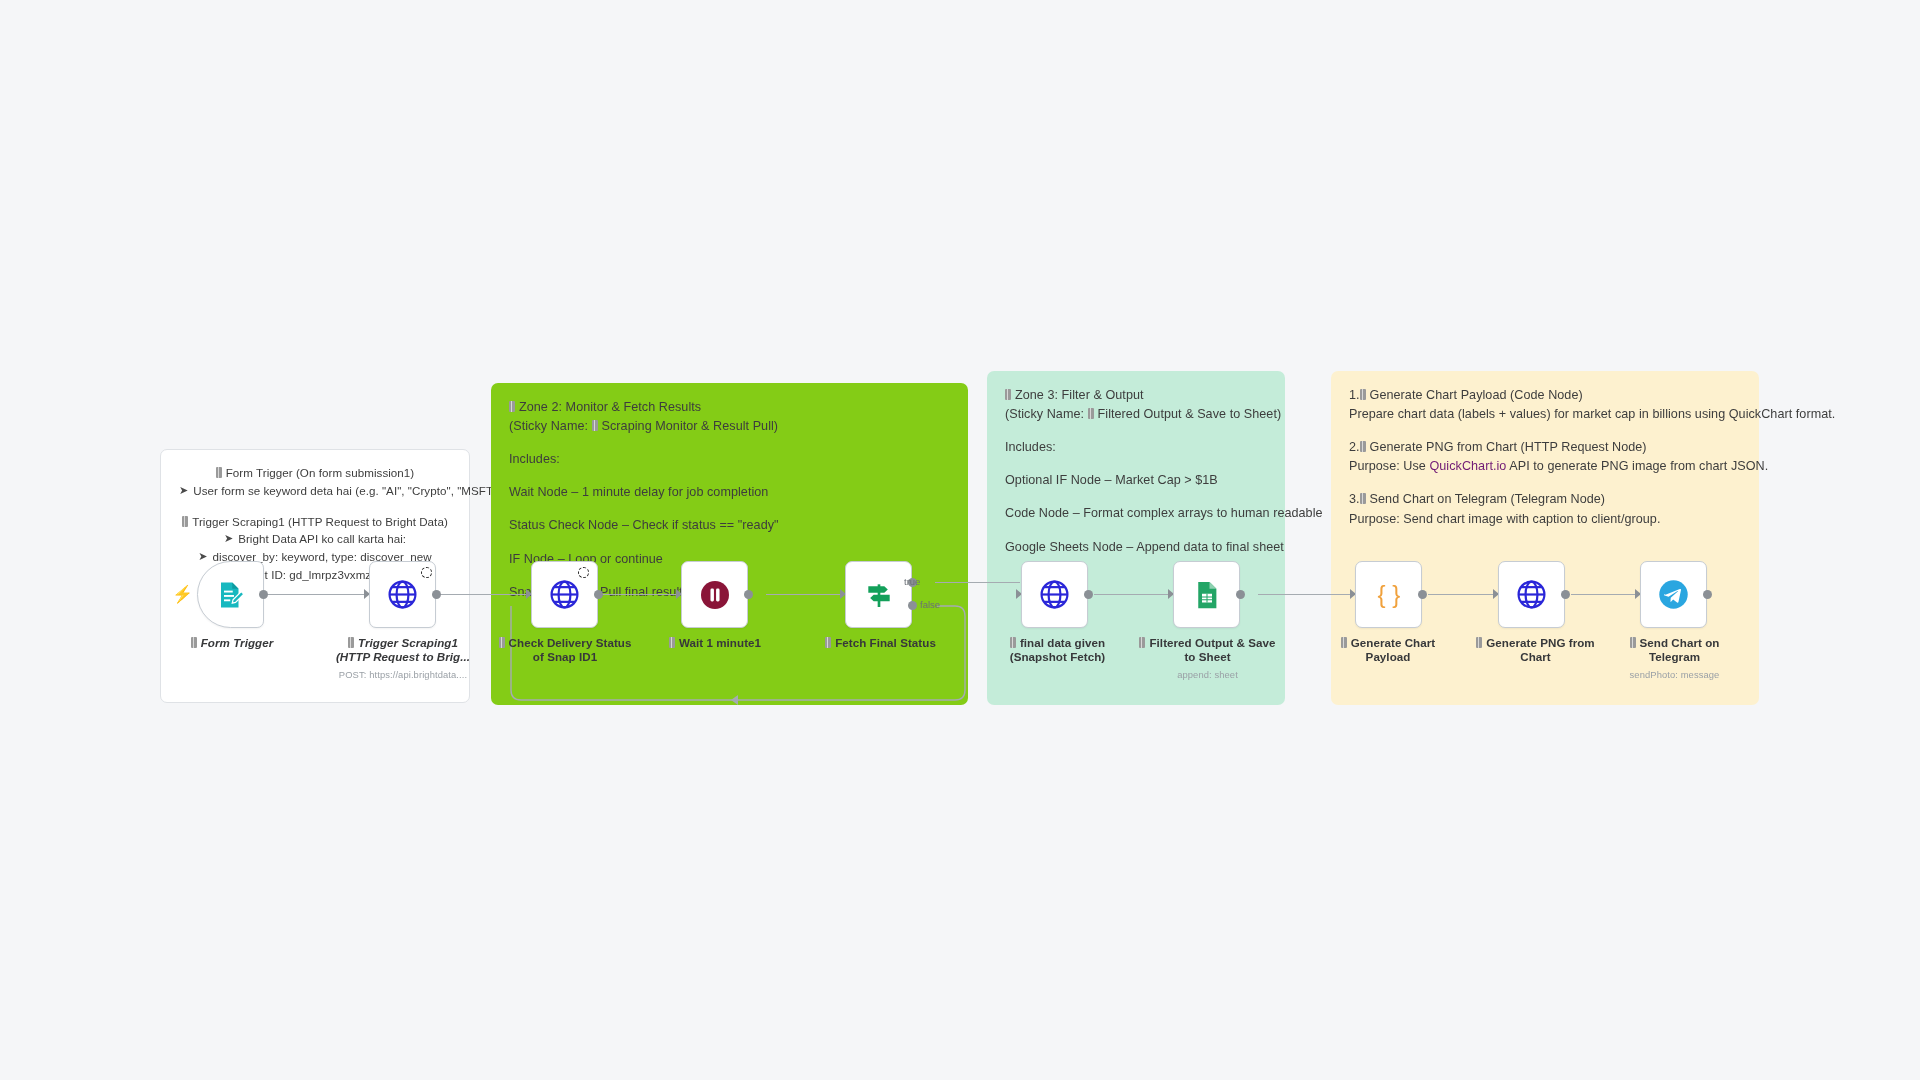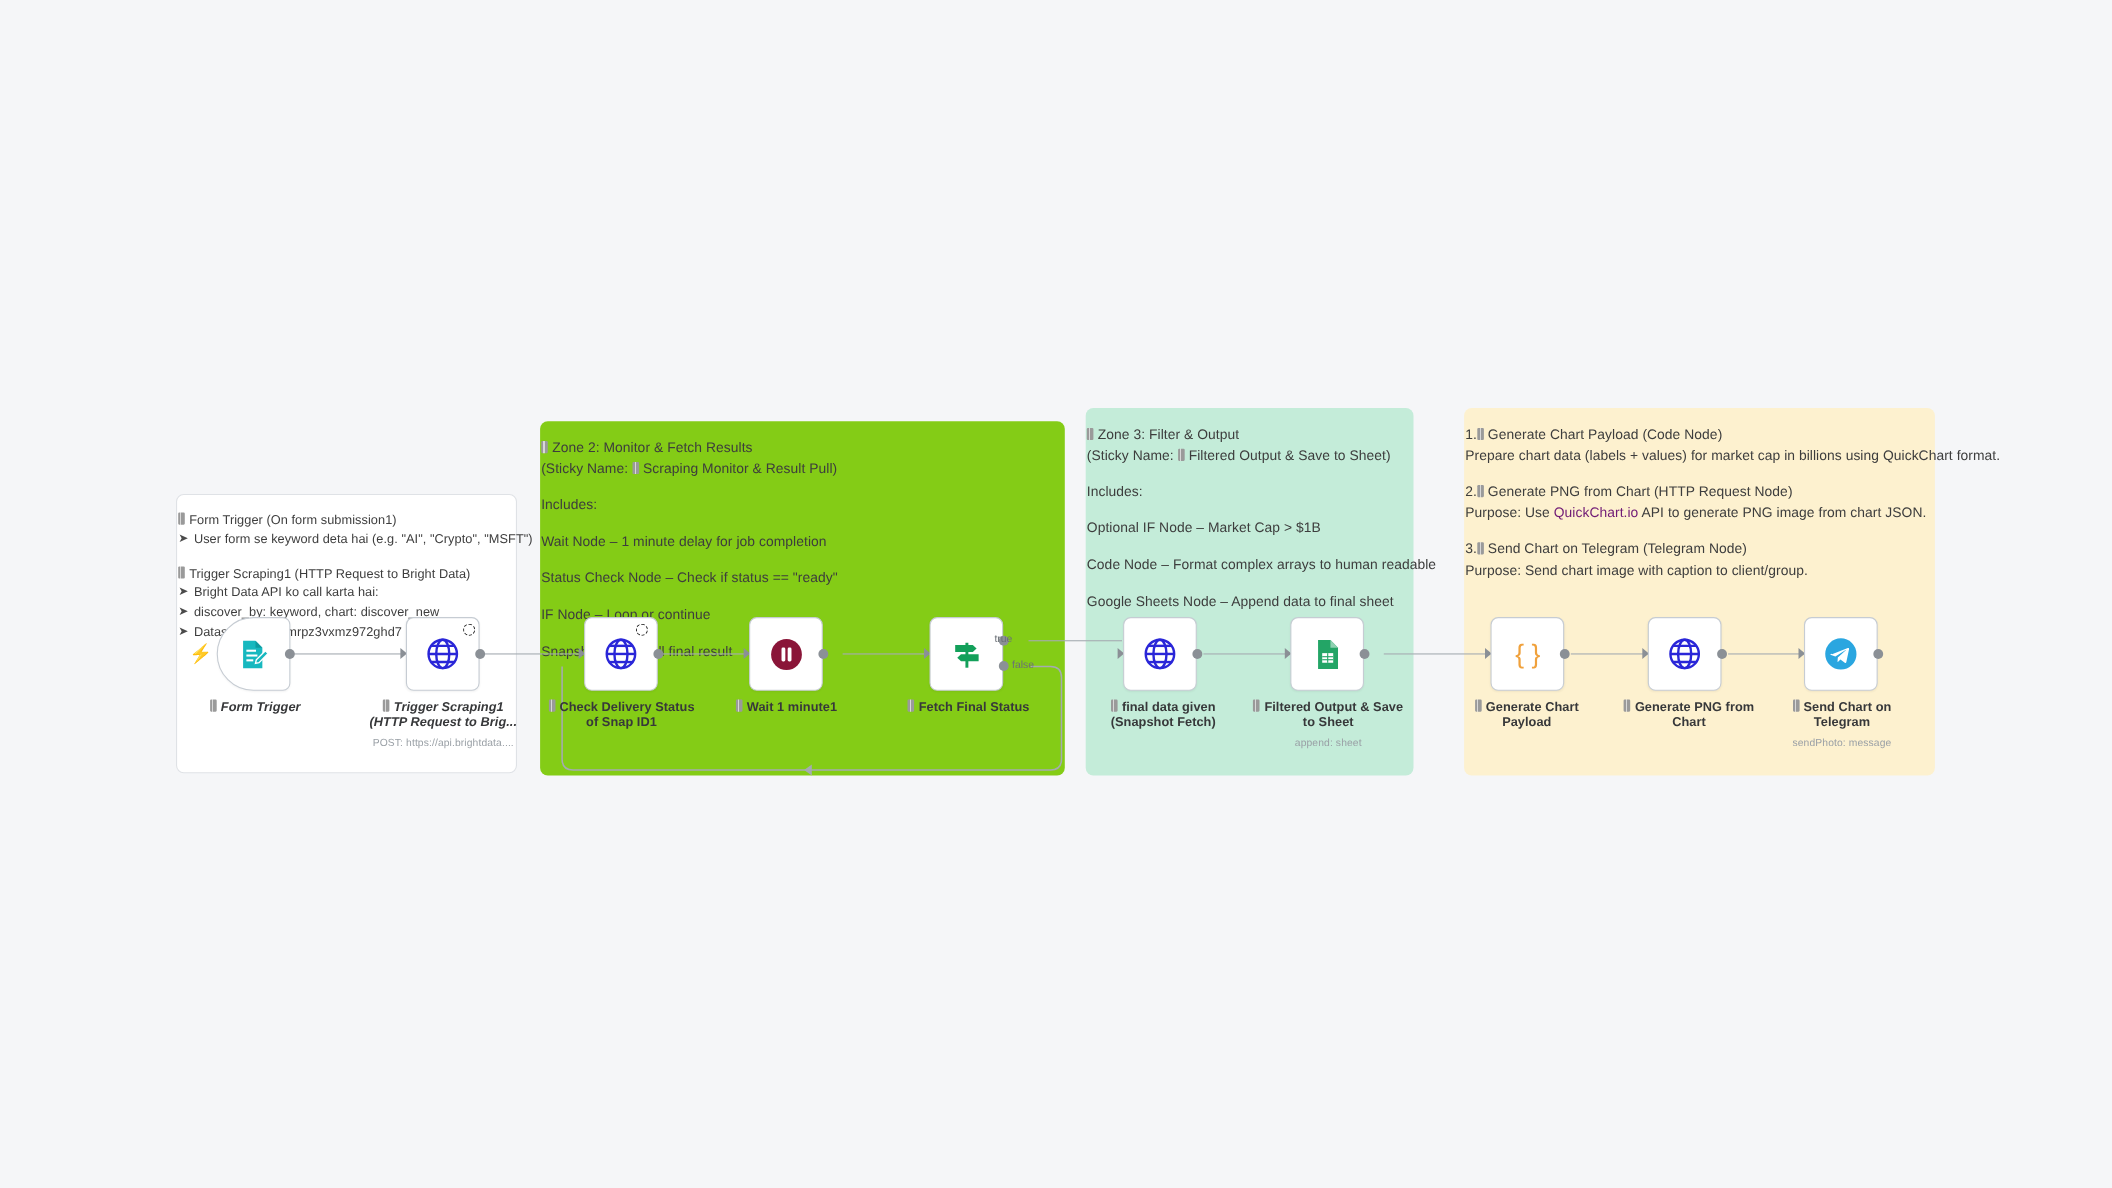--- a/index.html
+++ b/index.html
@@ -12,21 +12,21 @@
   #canvas {
     position: relative;
     width: 1920px; height: 1080px;
     background: #f5f6f8;
   }
 
   
   .zone {
     position: absolute;
     border-radius: 7px;
-    padding: 16px 1px;
+    padding: 16px 18px;
     font-size: 12.6px;
     line-height: 1.28;
     color: #3d3d3d;
     letter-spacing: .05px;
   }
   .zone .ln { margin-bottom: 3px; white-space: nowrap; }
   .zone .gap { height: 14px; }
 
   
   .bk {
@@ -39,20 +39,21 @@
   }
   .arw {
     display:inline-block; margin-right:5px; color:#4a4a4a;
     font-size: 11px; vertical-align: 1px;
   }
 
   #zone1 {
     left: 160px; top: 449px; width: 310px; height: 254px;
     background: #ffffff; border: 1px solid #dfe2e6;
     font-size: 11.6px;
+    text-align: center;
   }
   #zone1 .ln { margin-bottom: 2px; }
 
   #zone2 {
     left: 491px; top: 383px; width: 477px; height: 322px;
     background: #fbd5d5;
   }
   #zone3 {
     left: 987px; top: 371px; width: 298px; height: 334px;
     background: #c4ecd9;
@@ -145,21 +146,21 @@
 <body>
 
 <div id="canvas">
 
   <div class="zone" id="zone1" style="background: rgb(255, 255, 255);">
     <div class="ln"><span class="bk"></span><span>Form Trigger (On form submission1)</span></div>
     <div class="ln"><span class="arw">➤</span><span>User form se keyword deta hai (e.g. "AI", "Crypto", "MSFT")</span></div>
     <div class="gap"></div>
     <div class="ln"><span class="bk"></span><span>Trigger Scraping1 (HTTP Request to Bright Data)</span></div>
     <div class="ln"><span class="arw">➤</span><span>Bright Data API ko call karta hai:</span></div>
-    <div class="ln"><span class="arw">➤</span><span>discover_by: keyword, chart: discover_new</span></div>
+    <div class="ln"><span class="arw">➤</span><span>discover_by: keyword, type: discover_new</span></div>
     <div class="ln"><span class="arw">➤</span><span>Dataset ID: gd_lmrpz3vxmz972ghd7</span></div>
   </div>
 
   <div class="zone" id="zone2" style="background: #84cc16;">
     <div class="ln"><span class="bk"></span><span>Zone 2: Monitor &amp; Fetch Results</span></div>
     <div class="ln">(Sticky Name: <span class="bk"></span><span>Scraping Monitor &amp; Result Pull)</span></div>
     <div class="gap"></div>
     <div class="ln"><span>Includes:</span></div>
     <div class="gap"></div>
     <div class="ln"><span>Wait Node – 1 minute delay for job completion</span></div>

